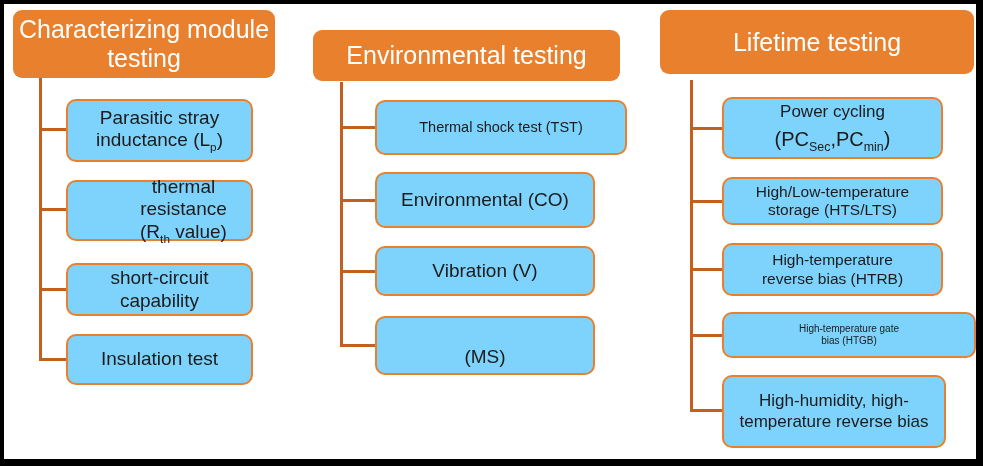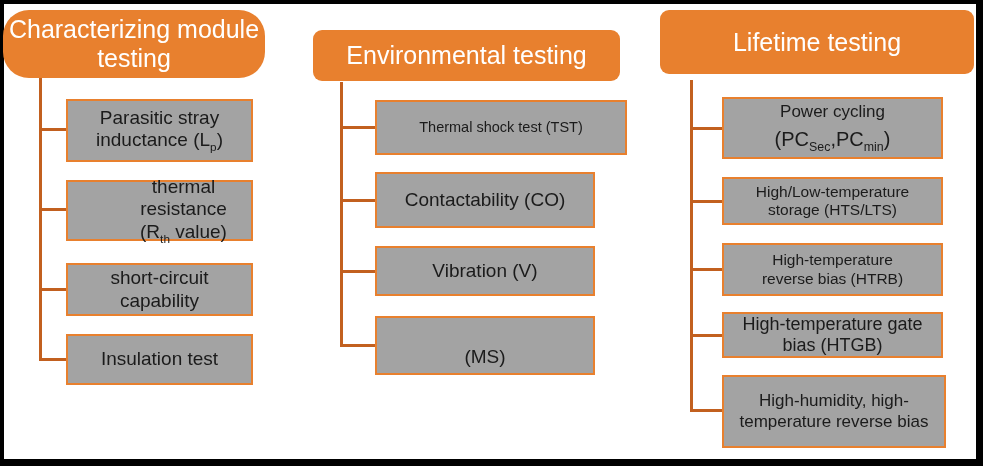--- a/index.html
+++ b/index.html
@@ -17,41 +17,41 @@
     position:absolute;
     background:#E8802E;
     color:#ffffff;
     border-radius:9px;
     display:flex; align-items:center; justify-content:center;
     text-align:center;
     font-size:25px; line-height:1.16;
   }
   .node {
     position:absolute;
-    background:#a3a3a3;
+    background:#7dd3fc;
     border:2px solid #E8802E;
-    border-radius:0;
+    border-radius:10px;
     box-sizing:border-box;
     display:flex; align-items:center; justify-content:center;
     text-align:center;
     color:#1b1b1b;
     line-height:1.18;
   }
   .node .txt { width:100%; padding:0 4px; }
   .gap { line-height:1.5; }
   .vline, .hline { position:absolute; background:#C2601F; }
   sub { font-size:0.62em; }
 </style>
 </head>
 <body>
 
 <div class="canvas">
   <div class="inner-bg"></div>
 
-  <div class="header" style="left:3px; top:10px; width:262px; height:68px;border-radius:26px;">
+  <div class="header" style="left:13px; top:10px; width:262px; height:68px;">
     <div class="txt">Characterizing module testing</div>
   </div>
 
   <div class="vline" style="left:39px; top:78px; width:3px; height:283px;"></div>
   <div class="hline" style="left:39px; top:128px; width:27px; height:3px;"></div>
   <div class="hline" style="left:39px; top:208px; width:27px; height:3px;"></div>
   <div class="hline" style="left:39px; top:288px; width:27px; height:3px;"></div>
   <div class="hline" style="left:39px; top:358px; width:27px; height:3px;"></div>
 
   <div class="node" style="left:66px; top:99px; width:187px; height:63px; font-size:19px;">
@@ -92,21 +92,21 @@
   <div class="hline" style="left:340px; top:344px; width:35px; height:3px;"></div>
 
   <div class="node" style="left:375px; top:100px; width:252px; height:55px; font-size:14.5px;">
     <div class="txt">
       <span>Thermal shock test (TST)</span>
     </div>
   </div>
 
   <div class="node" style="left:375px; top:172px; width:220px; height:56px; font-size:19px;">
     <div class="txt">
-      <span>Contactability (CO)</span>
+      <span>Environmental (CO)</span>
     </div>
   </div>
 
   <div class="node" style="left:375px; top:246px; width:220px; height:50px; font-size:19px;">
     <div class="txt">
       <span>Vibration (V)</span>
     </div>
   </div>
 
   <div class="node" style="left:375px; top:316px; width:220px; height:59px; font-size:19px;">
@@ -141,21 +141,21 @@
     </div>
   </div>
 
   <div class="node" style="left:722px; top:243px; width:221px; height:53px; font-size:15.5px;">
     <div class="txt">
       <span>High-temperature</span><br>
       <span>reverse bias (HTRB)</span>
     </div>
   </div>
 
-  <div class="node" style="left:722px; top:312px; width:221px; height:46px; font-size:18px;">
+  <div class="node" style="left:722px; top:312px; width:254px; height:46px; font-size:10px;">
     <div class="txt">
       <span>High-temperature gate</span><br>
       <span>bias (HTGB)</span>
     </div>
   </div>
 
   <div class="node" style="left:722px; top:375px; width:224px; height:73px; font-size:17px;">
     <div class="txt">
       <span>High-humidity, high-</span><br>
       <span>temperature reverse bias</span>

